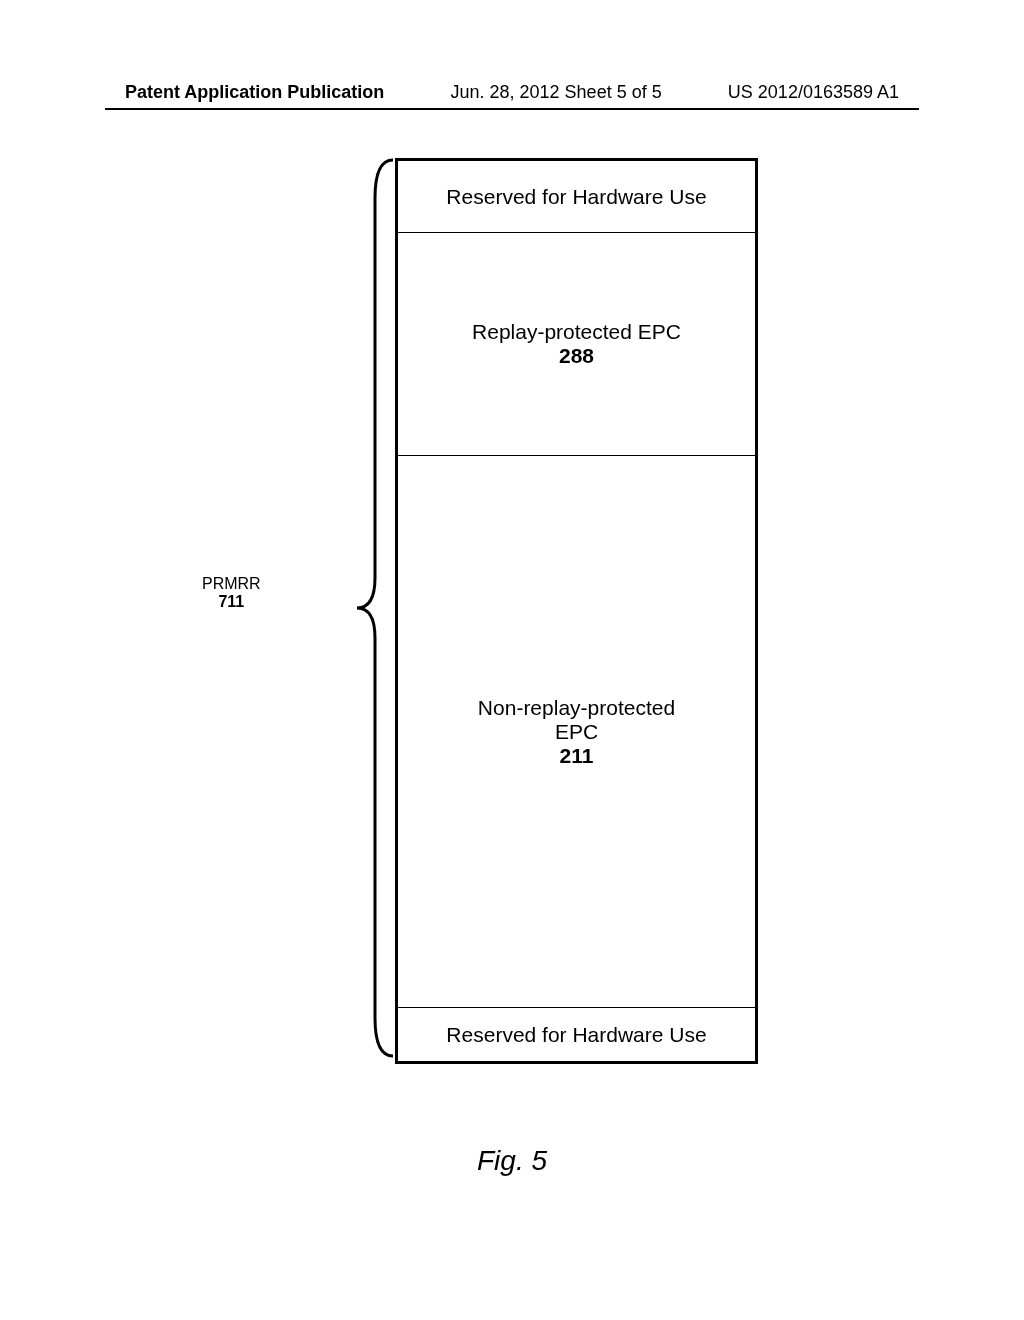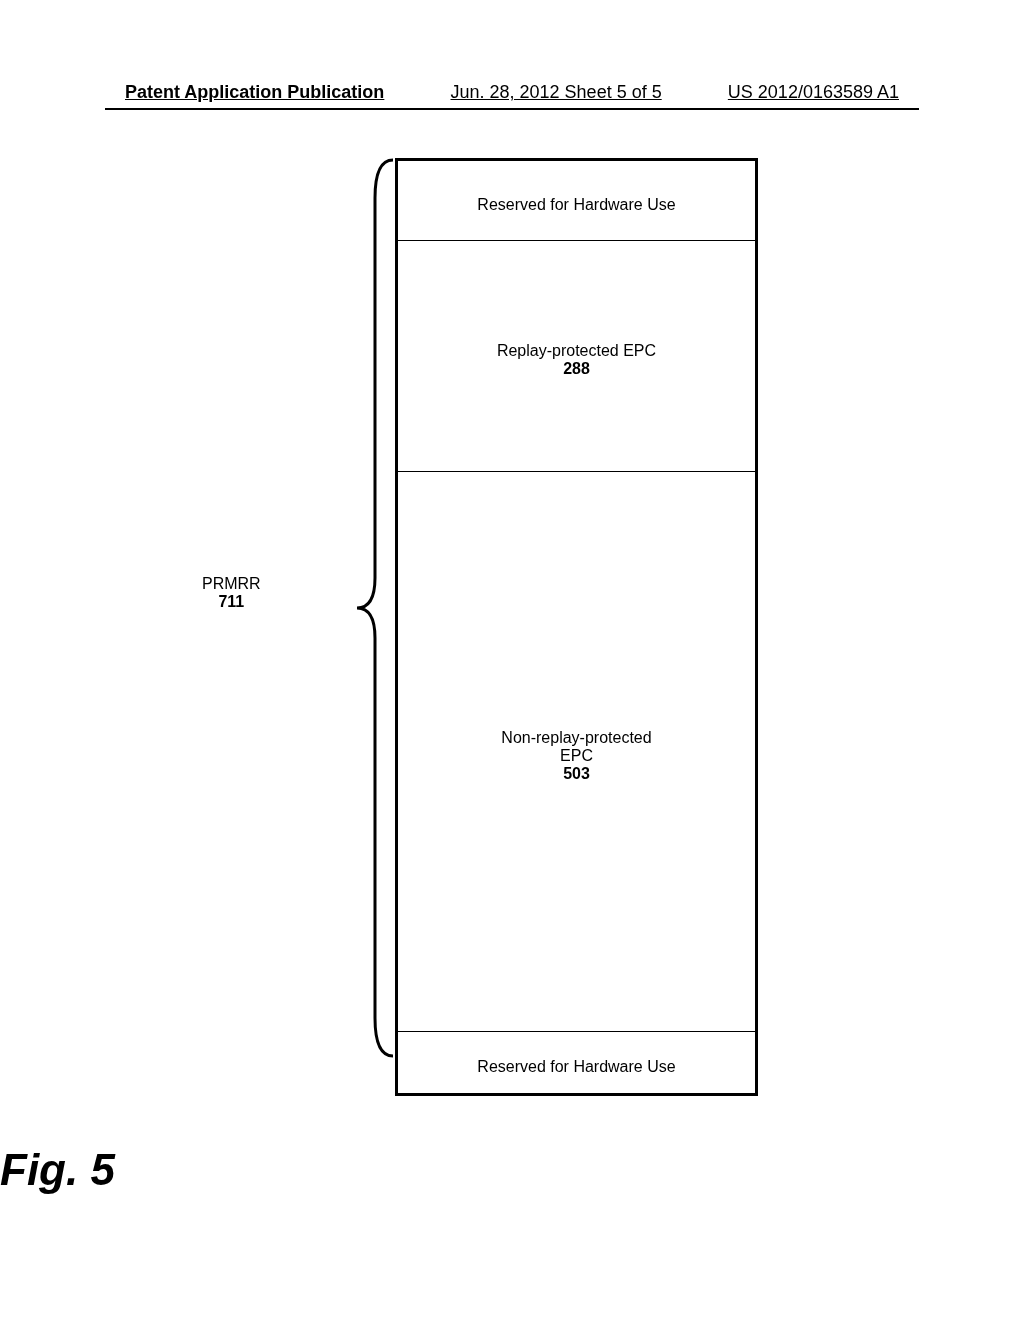--- a/index.html
+++ b/index.html
@@ -16,21 +16,20 @@
     }
     .header {
       position: absolute;
       top: 82px;
       left: 0;
       right: 0;
       display: flex;
       justify-content: space-between;
       padding: 0 125px 0 125px;
       font-size: 18px;
-      text-decoration: underline;
     }
     .header-left {
       font-weight: bold;
     }
     .header-center {
       font-weight: normal;
     }
     .header-right {
       font-weight: normal;
     }
@@ -51,23 +50,22 @@
       border: 3px solid black;
       width: 100%;
     }
     .region {
       border-bottom: 1px solid black;
       display: flex;
       flex-direction: column;
       align-items: center;
       justify-content: center;
       text-align: center;
-      font-size: 16px;
+      font-size: 21px;
       padding: 5px;
-      margin-top: 8px;
     }
     .region:last-child {
       border-bottom: none;
     }
     .region-hw-top {
       height: 72px;
     }
     .region-replay {
       height: 223px;
     }
@@ -95,23 +93,23 @@
       top: 158px;
       left: 355px;
       height: 900px;
       width: 40px;
     }
     .fig-caption {
       position: absolute;
       top: 1145px;
       left: 0;
       right: 0;
-      text-align: left;
-      font-size: 44px;
-      font-weight: bold;
+      text-align: center;
+      font-size: 28px;
+      font-weight: normal;
       font-style: italic;
       font-family: Arial, Helvetica, sans-serif;
     }
   </style>
 </head>
 <body>
 
 <div class="header">
   <span class="header-left">Patent Application Publication</span>
   <span class="header-center">Jun. 28, 2012  Sheet 5 of 5</span>
@@ -133,21 +131,21 @@
     <div class="region region-hw-top">
       <span>Reserved for Hardware Use</span>
     </div>
     <div class="region region-replay">
       <span>Replay-protected EPC</span>
       <span class="region-ref">288</span>
     </div>
     <div class="region region-nonreplay">
       <span>Non-replay-protected</span>
       <span>EPC</span>
-      <span class="region-ref">503</span>
+      <span class="region-ref">211</span>
     </div>
     <div class="region region-hw-bottom">
       <span>Reserved for Hardware Use</span>
     </div>
   </div>
 </div>
 
 <div class="fig-caption">Fig. 5</div>
 
 </body></html>

